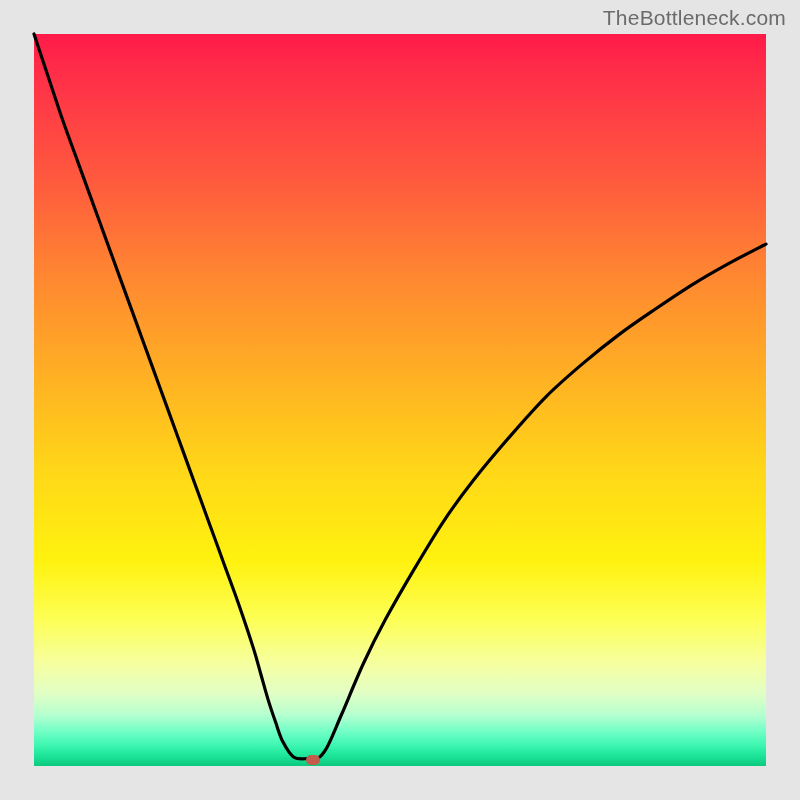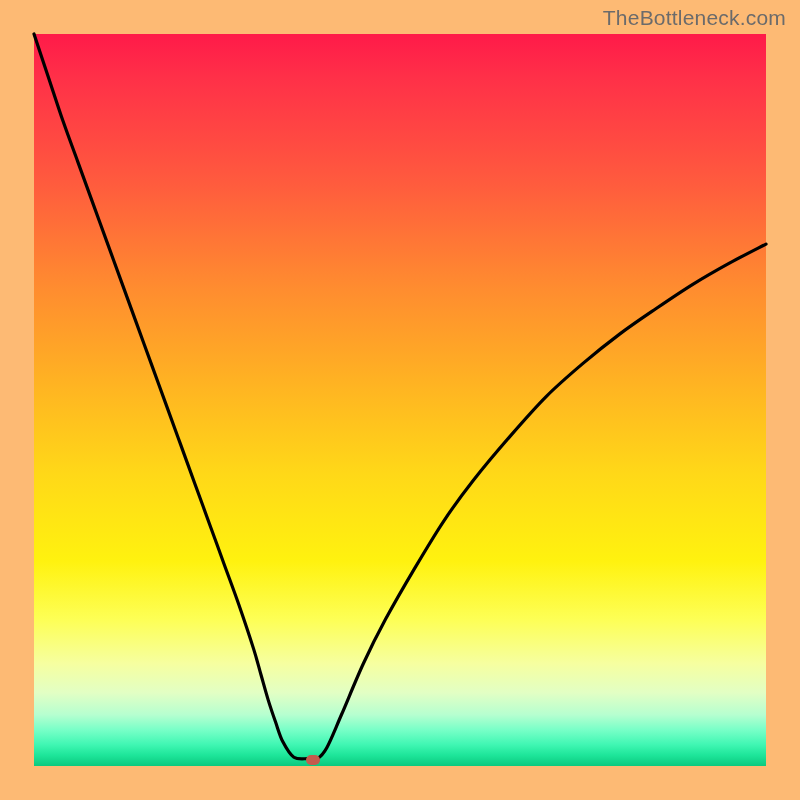--- a/index.html
+++ b/index.html
@@ -10,21 +10,21 @@
     background: #000;
     overflow: hidden;
     font-family: Arial, Helvetica, sans-serif;
   }
   .frame {
     position: absolute;
     left: 0;
     top: 0;
     width: 800px;
     height: 800px;
-    background: #fdba74;
+    background: #e5e5e5;
   }
   .plot {
     position: absolute;
     left: 34px;
     top: 34px;
     width: 732px;
     height: 732px;
     
     background: linear-gradient(
       to bottom,

